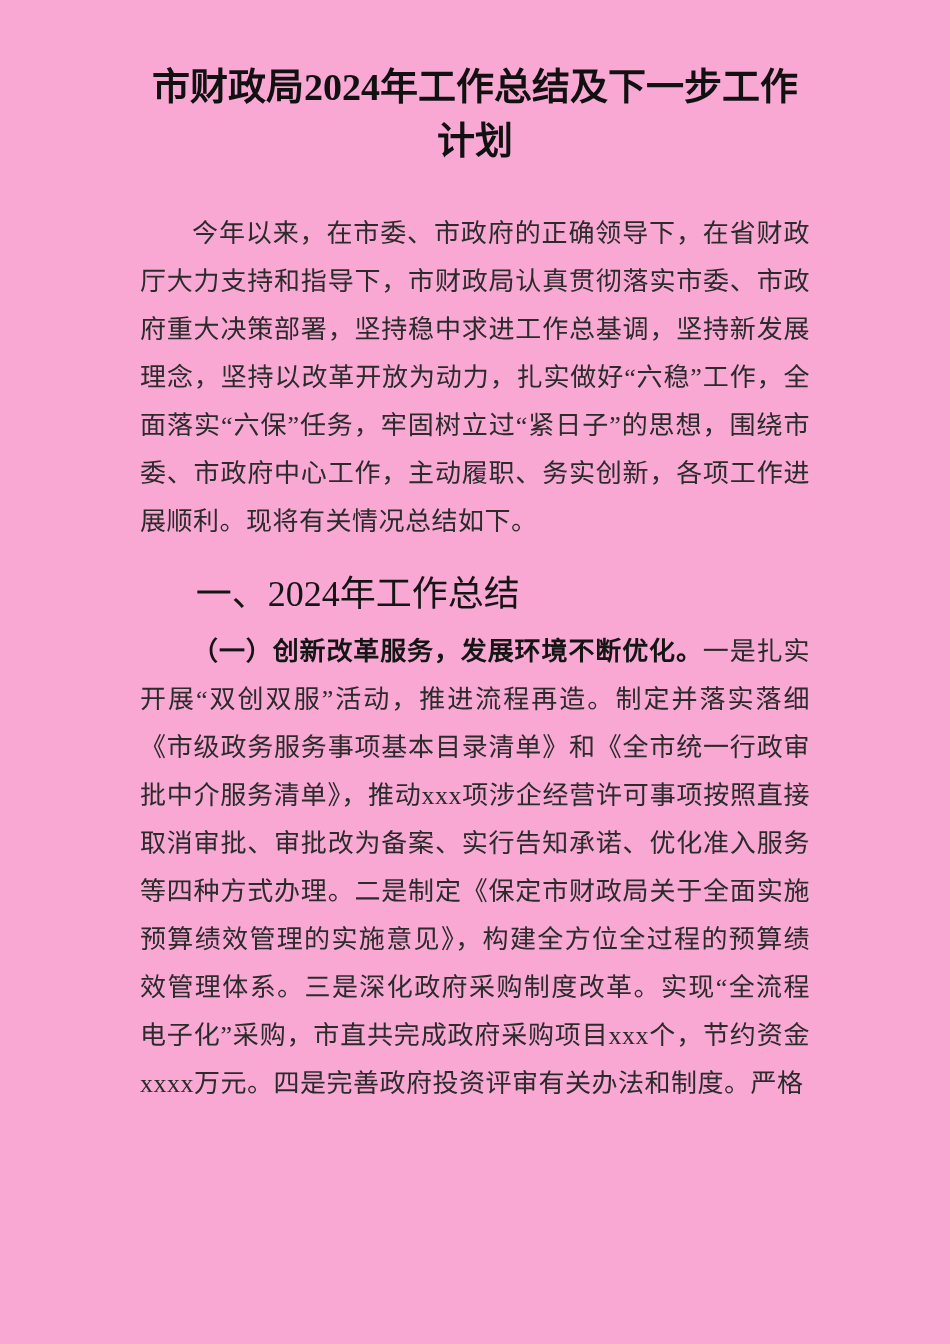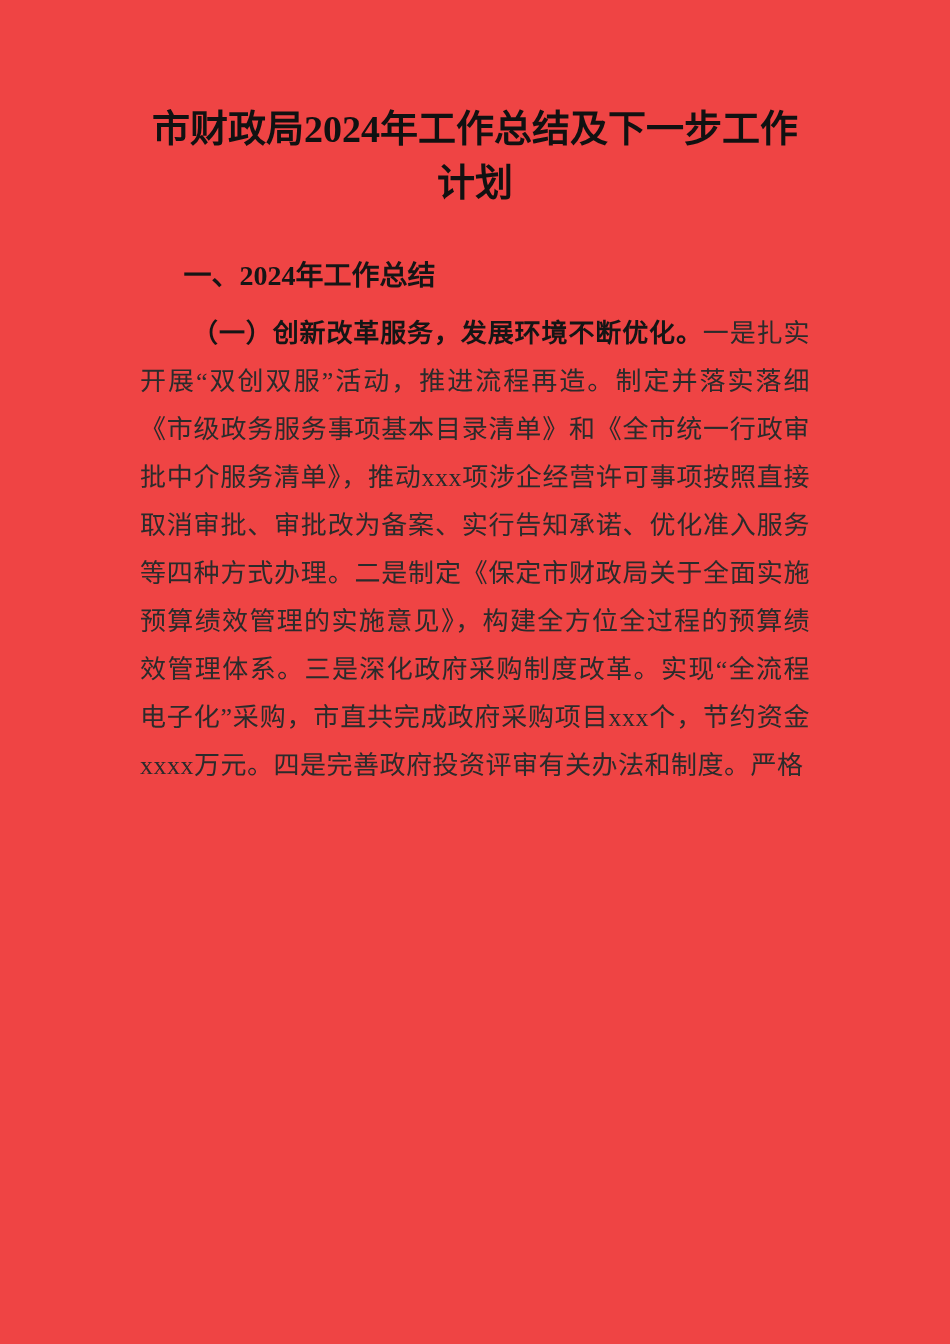--- a/index.html
+++ b/index.html
@@ -11,22 +11,22 @@
     height: 1344px;
     background: #ffffff;
     font-family: "Liberation Serif", "DejaVu Serif", serif;
     color: #262626;
     overflow: hidden;
   }
   .page {
     box-sizing: border-box;
     width: 950px;
     height: 1344px;
-    padding: 102px 140px 0 140px;
-    background: #ef4444;
+    padding: 60px 140px 0 140px;
+    background: #f9a8d4;
   }
   .doc-title {
     width: 670px;
     margin: 0 auto 42px auto;
     font-size: 38px;
     line-height: 54px;
     font-weight: 700;
     color: #111111;
     text-align: center;
     letter-spacing: 0px;
@@ -37,37 +37,38 @@
     font-size: 26px;
     line-height: 48px;
     text-align: justify;
     text-indent: 2em;
     color: #2b2b2b;
     letter-spacing: 0.5px;
   }
   .section-heading {
     width: 670px;
     margin: 24px 0 10px 0;
-    font-size: 28px;
+    font-size: 36px;
     line-height: 48px;
-    font-weight: 700;
+    font-weight: 400;
     color: #151515;
     text-indent: 1.55em;
   }
   .lead-bold {
     font-weight: 700;
     color: #151515;
     margin-top: 8px;
   }
 </style>
 </head>
 <body style="background: rgb(255, 255, 255);">
 
 <div class="page">
 
   <h1 class="doc-title">市财政局2024年工作总结及下一步工作计划</h1>
 
+  <p class="para">今年以来，在市委、市政府的正确领导下，在省财政厅大力支持和指导下，市财政局认真贯彻落实市委、市政府重大决策部署，坚持稳中求进工作总基调，坚持新发展理念，坚持以改革开放为动力，扎实做好“六稳”工作，全面落实“六保”任务，牢固树立过“紧日子”的思想，围绕市委、市政府中心工作，主动履职、务实创新，各项工作进展顺利。现将有关情况总结如下。</p>
 
   <h2 class="section-heading">一、2024年工作总结</h2>
 
   <p class="para"><span class="lead-bold">（一）创新改革服务，发展环境不断优化。</span><span>一是扎实开展“双创双服”活动，推进流程再造。制定并落实落细《市级政务服务事项基本目录清单》和《全市统一行政审批中介服务清单》，推动xxx项涉企经营许可事项按照直接取消审批、审批改为备案、实行告知承诺、优化准入服务等四种方式办理。二是制定《保定市财政局关于全面实施预算绩效管理的实施意见》，构建全方位全过程的预算绩效管理体系。三是深化政府采购制度改革。实现“全流程电子化”采购，市直共完成政府采购项目xxx个，节约资金xxxx万元。四是完善政府投资评审有关办法和制度。严格</span></p>
 
 </div>
 
 </body></html>

